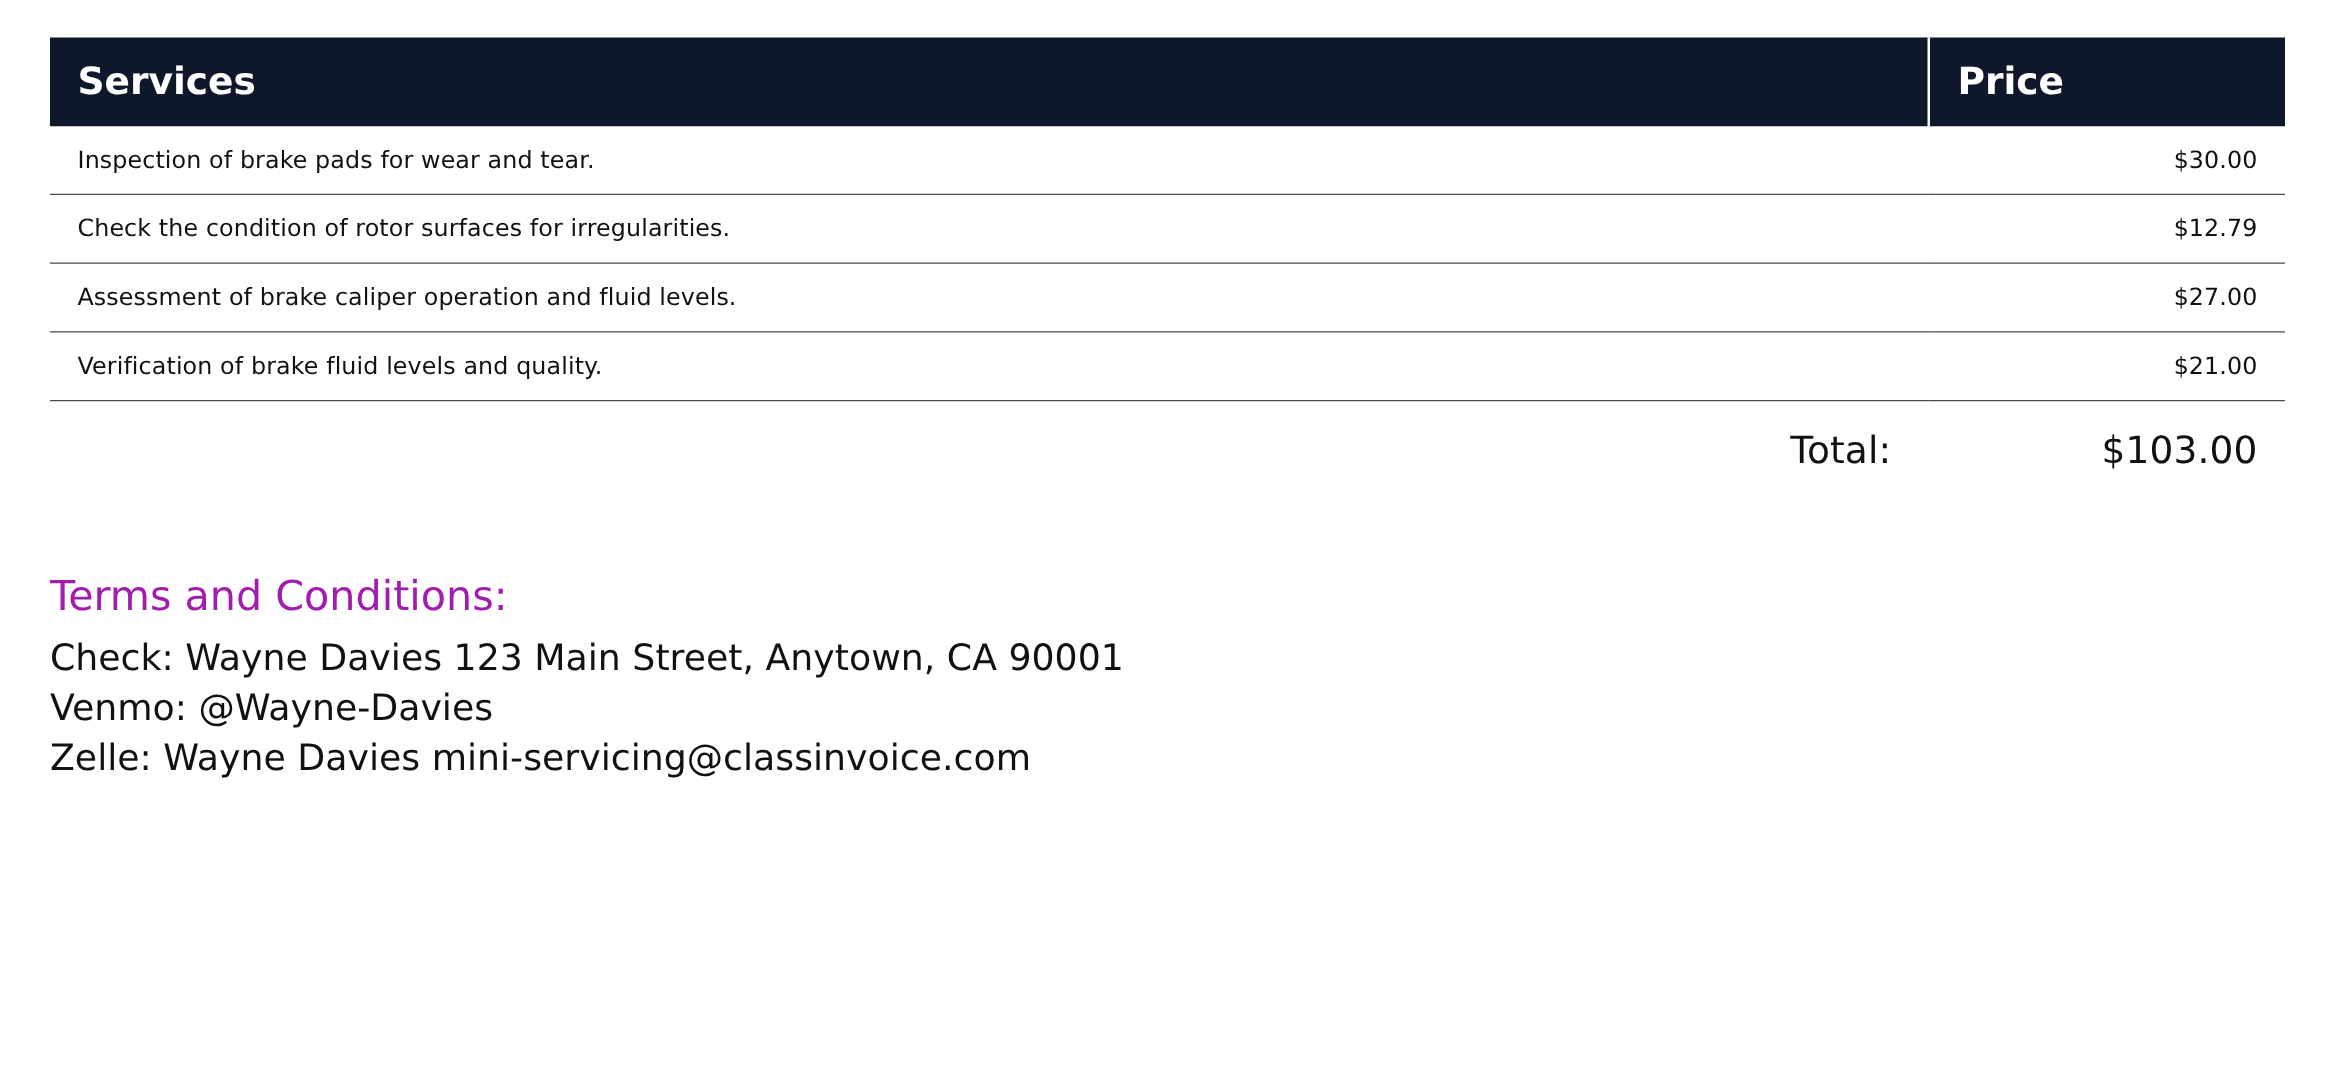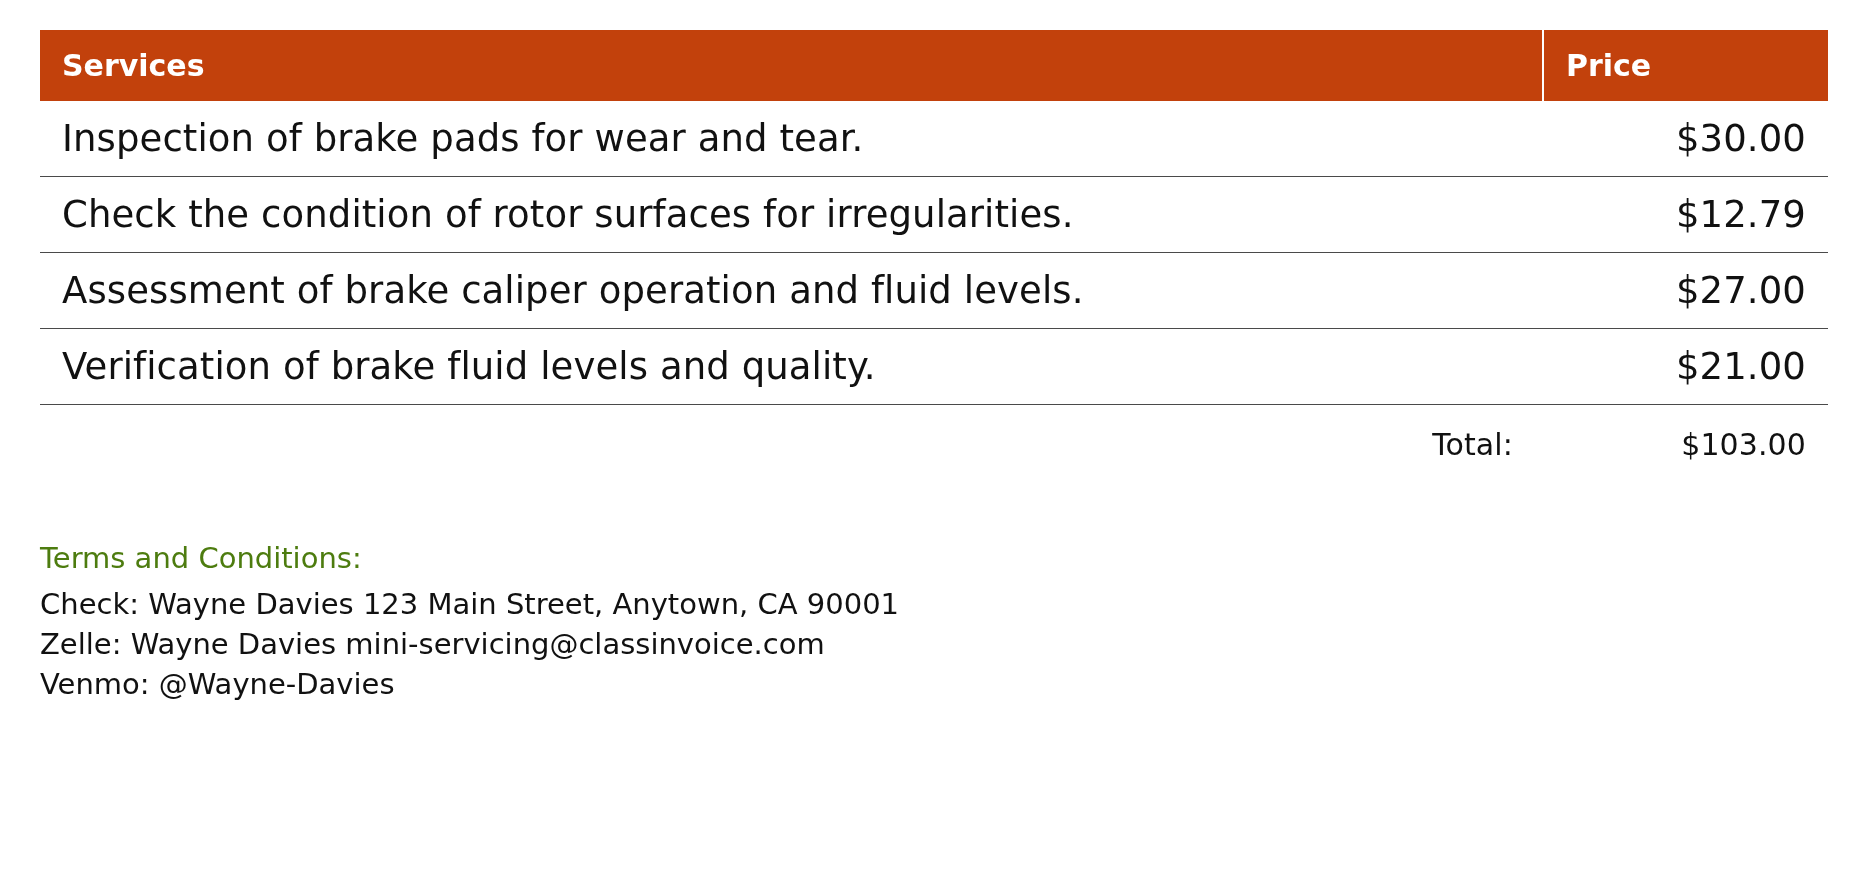--- a/index.html
+++ b/index.html
@@ -19,35 +19,35 @@
     width: 1868px;
     height: 870px;
     padding: 30px 40px 0 40px;
   }
   table.services {
     width: 100%;
     border-collapse: collapse;
     table-layout: fixed;
   }
   table.services th {
-    background: #c2410c;
+    background: #0f172a;
     color: #ffffff;
     font-size: 30px;
     font-weight: bold;
     padding: 18px 22px;
     text-align: left;
     vertical-align: middle;
   }
   table.services th.price-head {
     text-align: left;
     border-left: 2px solid #ffffff;
     width: 240px;
   }
   table.services td {
-    font-size: 37px;
+    font-size: 19px;
     font-weight: normal;
     color: #111111;
     padding: 16px 22px 16px 22px;
     border-bottom: 1.5px solid #4a4a4a;
     vertical-align: middle;
     letter-spacing: 0.1px;
   }
   table.services td.price-cell {
     text-align: right;
     white-space: nowrap;
@@ -60,22 +60,22 @@
   }
   table.services tr.total-row td.total-label {
     text-align: right;
     padding-right: 30px;
   }
   .terms {
     margin-top: 60px;
     line-height: 1.38;
   }
   .terms-title {
-    font-size: 29px;
-    color: #4d7c0f;
+    font-size: 33px;
+    color: #a21caf;
     margin-bottom: 6px;
   }
   .terms-line {
     font-size: 29px;
     color: #111111;
     white-space: nowrap;
   }
 </style>
 </head>
 <body>
@@ -109,17 +109,17 @@
       <tr class="total-row">
         <td class="total-label">Total:</td>
         <td class="price-cell">$103.00</td>
       </tr>
     </tbody>
   </table>
 
   <div class="terms">
     <div class="terms-title">Terms and Conditions:</div>
     <div class="terms-line">Check: Wayne Davies 123 Main Street, Anytown, CA 90001</div>
+    <div class="terms-line">Venmo: @Wayne-Davies</div>
     <div class="terms-line">Zelle: Wayne Davies mini-servicing@classinvoice.com</div>
-    <div class="terms-line">Venmo: @Wayne-Davies</div>
   </div>
 
 </div>
 
 </body></html>

